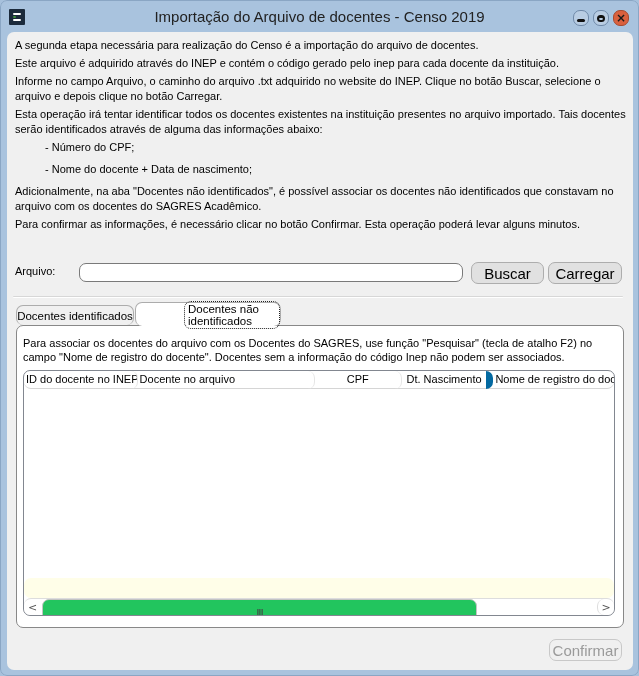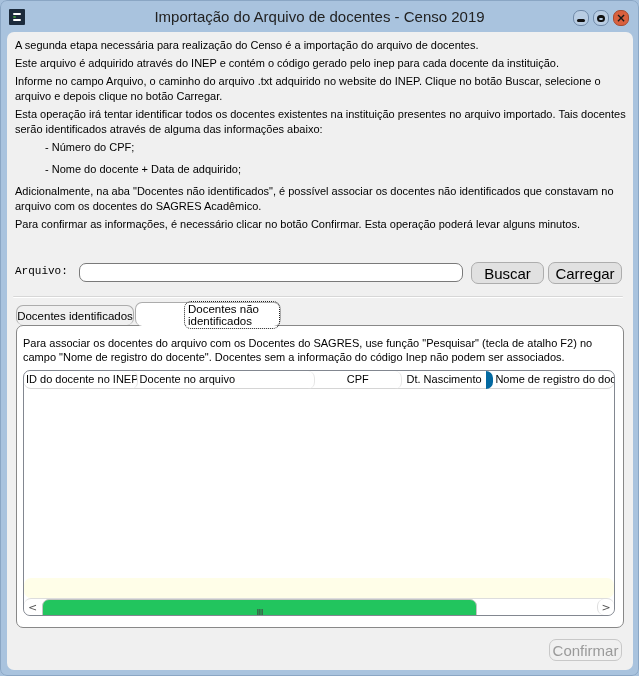--- a/index.html
+++ b/index.html
@@ -44,21 +44,21 @@
   .win-btn .x { font-size: 12px; font-weight: bold; color: #1a1a1a; line-height: 12px; font-family: "DejaVu Sans", sans-serif; }
 
   .client {
     position: absolute; left: 6px; top: 31px; width: 626px; height: 638px;
     background: #f0f0f0;
   }
   .desc { position: absolute; left: 8px; top: 6px; width: 614px; font-size: 11px; line-height: 15px; color: #000; font-family: "Liberation Sans", sans-serif; }
   .desc p { margin-bottom: 3px; }
   .desc p.indent { padding-left: 30px; margin-bottom: 7px; }
 
-  .label-arquivo { position: absolute; left: 8px; top: 233px; font-family: Liberation Mono, monospace; font-size: 11px; }
+  .label-arquivo { position: absolute; left: 8px; top: 233px; font-family: Liberation Sans, sans-serif; font-size: 11px; }
   .input-arquivo {
     position: absolute; left: 72px; top: 231px; width: 384px; height: 19px;
     border: 1px solid #7a7a7a; background: #fff; font-size: 11px; padding: 0 3px;
     font-family: "Liberation Sans", sans-serif;
   }
   .btn {
     position: absolute; height: 22px; border: 1px solid #adadad; background: #e1e1e1;
     font-family: "Liberation Sans", sans-serif; font-size: 15px; color: #000;
     display: flex; align-items: center; justify-content: center;
   }
@@ -122,21 +122,21 @@
     </div>
   </div>
 
   <div class="client">
     <div class="desc">
       <p>A segunda etapa necessária para realização do Censo é a importação do arquivo de docentes.</p>
       <p>Este arquivo é adquirido através do INEP e contém o código gerado pelo inep para cada docente da instituição.</p>
       <p>Informe no campo Arquivo, o caminho do arquivo .txt adquirido no website do INEP. Clique no botão Buscar, selecione o arquivo e depois clique no botão Carregar.</p>
       <p>Esta operação irá tentar identificar todos os docentes existentes na instituição presentes no arquivo importado. Tais docentes serão identificados através de alguma das informações abaixo:</p>
       <p class="indent">- Número do CPF;</p>
-      <p class="indent">- Nome do docente + Data de adquirido;</p>
+      <p class="indent">- Nome do docente + Data de nascimento;</p>
       <p>Adicionalmente, na aba "Docentes não identificados", é possível associar os docentes não identificados que constavam no arquivo com os docentes do SAGRES Acadêmico.</p>
       <p>Para confirmar as informações, é necessário clicar no botão Confirmar. Esta operação poderá levar alguns minutos.</p>
     </div>
 
     <label class="label-arquivo">Arquivo:</label>
     <input class="input-arquivo" type="text" value="" style="">
     <div class="btn btn-buscar">Buscar</div>
     <div class="btn btn-carregar">Carregar</div>
 
     <div class="separator"></div>

